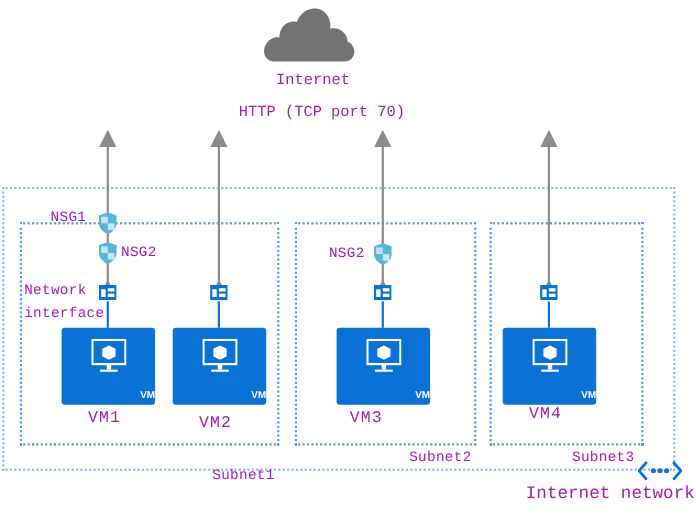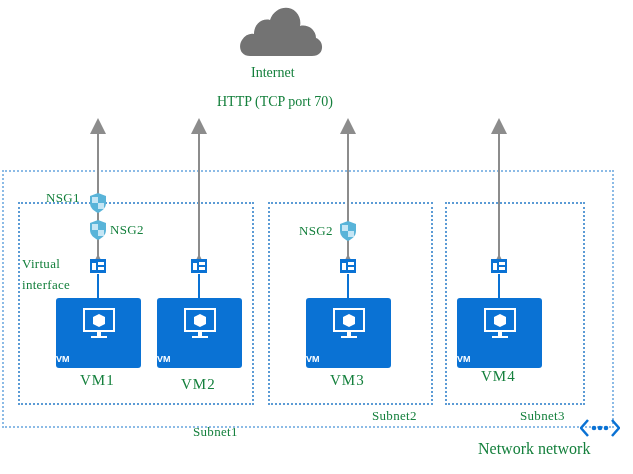--- a/index.html
+++ b/index.html
@@ -1,26 +1,26 @@
 <!DOCTYPE html>
 <html><head>
 <meta charset="utf-8">
 <style>
   html, body { margin: 0; padding: 0; background: #ffffff; }
   body { width: 633px; height: 474px; position: relative; overflow: hidden;
          font-family: "Liberation Sans", sans-serif; }
   .abs { position: absolute; }
-  .lbl { color: #15803d; font-family: Liberation Serif, serif; white-space: nowrap; }
+  .lbl { color: #a21caf; font-family: Liberation Mono, monospace; white-space: nowrap; }
   .small { font-size: 13px; letter-spacing: 0.3px; }
   .name { font-size: 15px; letter-spacing: 1px; }
   .box { position: absolute; border: 2px dotted #5b9bd5; box-sizing: border-box; }
   .outer { border-color: #8cbbe6; }
   .vm { position: absolute; width: 85px; height: 70px; background: #0a72d4;
         border-radius: 3px; }
-  .vm-tag { position: absolute; left: 0; right: 0; bottom: 4px; text-align: left;
+  .vm-tag { position: absolute; left: 18px; right: 0; bottom: 4px; text-align: right;
             color: #fff; font-size: 9px; font-weight: bold;
             font-family: "Liberation Sans", sans-serif; margin-top: 20px; }
   .nic { position: absolute; width: 16px; height: 14px; }
 </style>
 </head>
 <body>
 
 <svg class="abs" style="left:236px; top:2px;" width="90" height="56" viewBox="0 0 90 56">
   <path d="M14 54 C4 54 2 44 6 38 C9 33 14 31 18 32 C18 22 26 16 34 18 C38 6 52 2 60 10 C64 14 65 20 64 24 C72 22 80 28 80 36 C86 38 88 46 84 51 C82 53 80 54 76 54 Z" fill="#737373"></path>
 </svg>
@@ -65,21 +65,21 @@
 </svg>
 <div class="abs lbl small" style="left:110px; top:222px;">NSG2</div>
 
 <svg class="abs" style="left:338px; top:220px;" width="20" height="22" viewBox="0 0 20 22">
   <path d="M10 1 L18 4 L18 11 C18 16 14 19 10 21 C6 19 2 16 2 11 L2 4 Z" fill="#59b4d9"></path>
   <rect x="4" y="5" width="6" height="6" fill="#c5e6f5"></rect>
     <rect x="10" y="11" width="6" height="6" fill="#c5e6f5"></rect>
 </svg>
 <div class="abs lbl small" style="left:299px; top:223px;">NSG2</div>
 
-<div class="abs lbl small" style="left:22px; top:256px;">Virtual</div>
+<div class="abs lbl small" style="left:22px; top:256px;">Network</div>
 <div class="abs lbl small" style="left:22px; top:277px;">interface</div>
 
 <svg class="nic" style="left:90px; top:259px;" viewBox="0 0 16 14">
   <rect width="16" height="14" fill="#0a72d4"></rect>
     <rect x="2" y="4" width="4" height="7" fill="#fff"></rect>
     <rect x="8" y="3" width="6" height="3" fill="#fff"></rect>
     <rect x="8" y="8" width="6" height="3" fill="#fff"></rect>
 </svg>
 <svg class="nic" style="left:191px; top:259px;" viewBox="0 0 16 14">
   <rect width="16" height="14" fill="#0a72d4"></rect>
@@ -132,27 +132,27 @@
     <rect x="1" y="1" width="30" height="22" fill="none" stroke="#fff" stroke-width="2"></rect>
     <path d="M16 6 L22 9 L22 16 L16 19 L10 16 L10 9 Z" fill="#fff"></path>
     <rect x="14" y="23" width="4" height="5" fill="#fff"></rect>
       <rect x="8" y="28" width="16" height="2" fill="#fff"></rect>
   </svg>
   <div class="vm-tag">VM</div>
 </div>
 
 <div class="abs lbl name" style="left:80px; top:372px;">VM1</div>
 <div class="abs lbl name" style="left:181px; top:376px;">VM2</div>
-<div class="abs lbl name" style="left:330px; top:372px;">VM3</div>
+<div class="abs lbl name" style="left:318px; top:372px;">VM3</div>
 <div class="abs lbl name" style="left:481px; top:368px;">VM4</div>
 
 <div class="abs lbl small" style="left:193px; top:424px;">Subnet1</div>
 <div class="abs lbl small" style="left:372px; top:408px;">Subnet2</div>
 <div class="abs lbl small" style="left:520px; top:408px;">Subnet3</div>
 
 <svg class="abs" style="left:580px; top:418px;" width="40" height="20" viewBox="0 0 40 20">
   <path d="M8 2 L1 10 L8 18" fill="none" stroke="#0a72d4" stroke-width="2.5"></path>
   <path d="M32 2 L39 10 L32 18" fill="none" stroke="#0a72d4" stroke-width="2.5"></path>
   <circle cx="14" cy="10" r="2.3" fill="#0a72d4"></circle>
     <circle cx="20" cy="10" r="2.3" fill="#0a72d4"></circle>
     <circle cx="26" cy="10" r="2.3" fill="#0a72d4"></circle>
 </svg>
-<div class="abs lbl" style="left:478px; top:440px; font-size:16px;">Network network</div>
+<div class="abs lbl" style="left:478px; top:440px; font-size:16px;">Internet network</div>
 
 </body></html>

